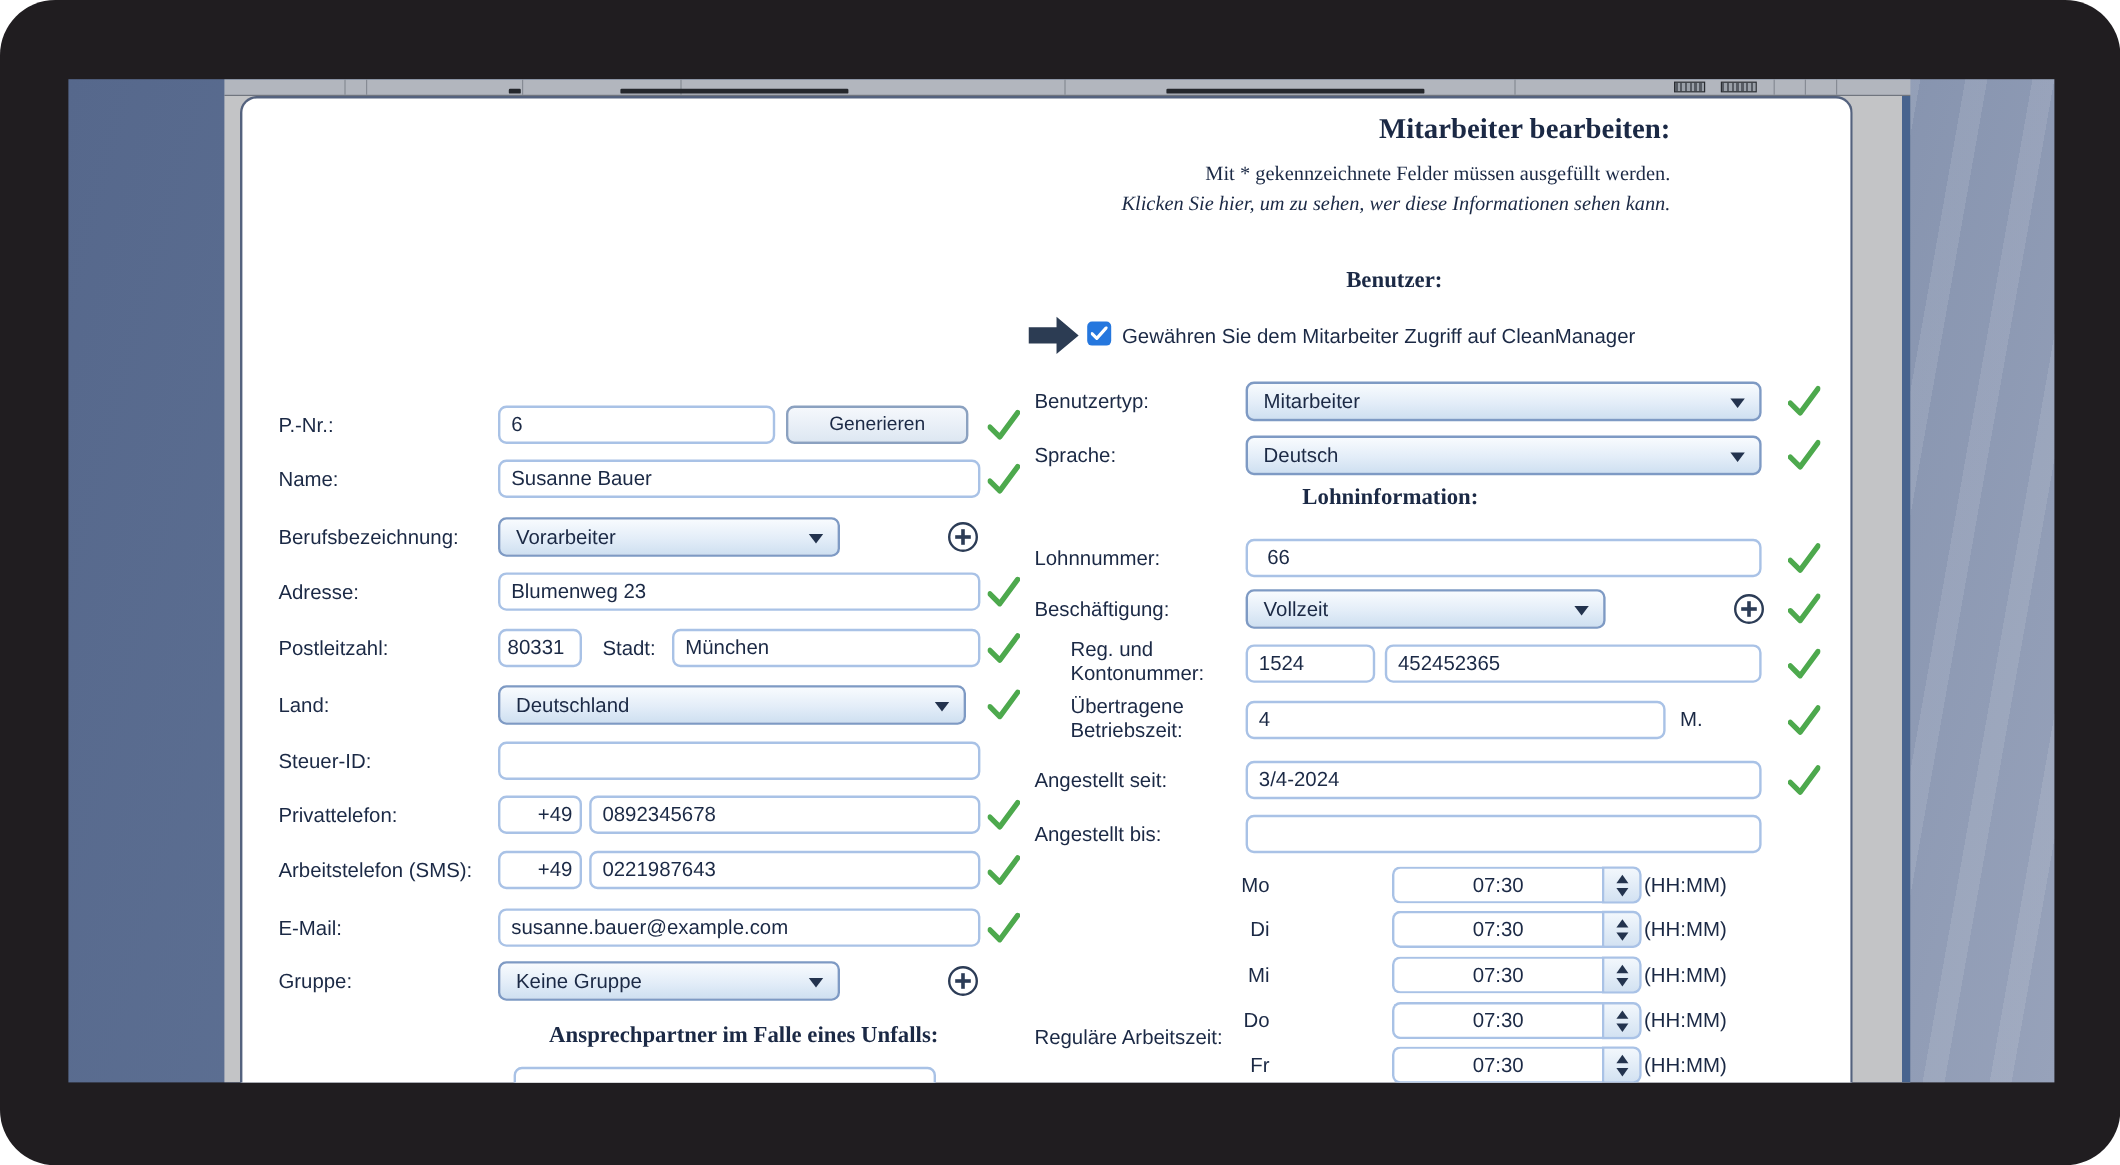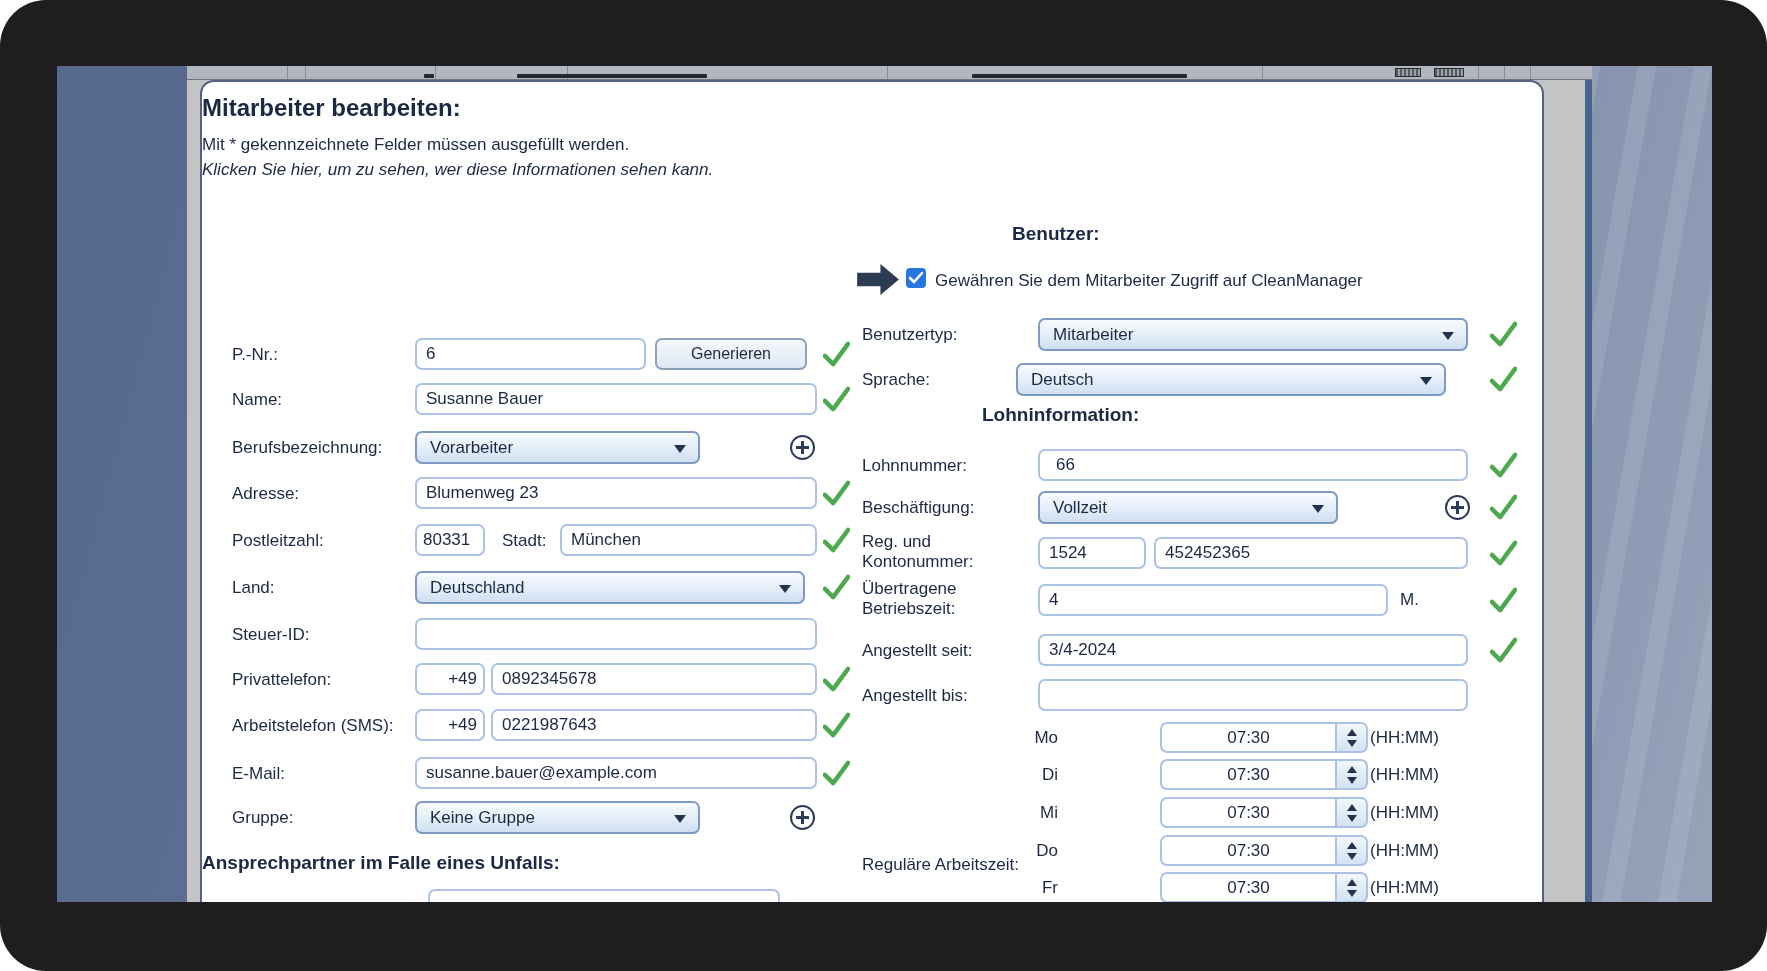--- a/index.html
+++ b/index.html
@@ -18,21 +18,21 @@
          background:repeating-linear-gradient(90deg,#565b63 0 2px,#9aa0a8 2px 4px);}
   .page{position:absolute;left:0;top:14px;width:100%;height:calc(100% - 14px);background:#c3c4c6;}
   .vscroll{position:absolute;right:0;top:0;width:7px;height:100%;background:#47638e;}
   .panel{position:absolute;left:13px;top:0;width:1344px;height:900px;background:#ffffff;
          border:2px solid #54627e;border-bottom:none;border-radius:14px 14px 0 0;box-sizing:border-box;}
   .t{position:absolute;color:#1b2945;font-size:17px;line-height:21px;}
   .b{font-weight:bold;}
   .i{font-style:italic;}
   .h1{font-size:24px;line-height:28px;}
   .h2{font-size:19px;line-height:22px;}
-  .ctr{text-align:left;}
+  .ctr{text-align:right;font-family:Liberation Serif, serif;}
   .inp{position:absolute;height:32px;box-sizing:border-box;border:2px solid #a9c2e6;border-radius:7px;
        background:#fff;color:#1b2945;font:17px "Liberation Sans","DejaVu Sans",sans-serif;padding:0 9px;outline:none;}
   .ra{text-align:right;}
   .sel{position:absolute;height:33px;box-sizing:border-box;border:2px solid #7e9ac4;border-radius:7px;
        background:linear-gradient(#f8fbfe,#e3edf8 55%,#cfe0f1);color:#1b2945;font-size:17px;
        display:flex;align-items:center;padding:0 34px 0 13px;}
   .car{position:absolute;right:12px;top:12px;width:0;height:0;border:6px solid transparent;border-top:8px solid #23334e;}
   .btn{position:absolute;height:32px;box-sizing:border-box;border:2px solid #8ba1c0;border-radius:7px;
        background:linear-gradient(#f5f8fc,#dde7f2);color:#1b2945;font-size:16px;
        display:flex;align-items:center;justify-content:center;cursor:pointer;}
@@ -45,21 +45,21 @@
   .arrowicon{position:absolute;}
   .timew{position:absolute;display:flex;height:31px;margin-left:28px;}
   .timew input{flex:1;min-width:0;box-sizing:border-box;border:2px solid #a9c2e6;border-right:none;
        border-radius:7px 0 0 7px;text-align:center;color:#1b2945;background:#fff;outline:none;
        font:17px "Liberation Sans","DejaVu Sans",sans-serif;}
   .spin{width:33px;box-sizing:border-box;border:2px solid #a9c2e6;border-radius:0 7px 7px 0;
        background:linear-gradient(#f2f7fc,#d3e2f2);display:flex;flex-direction:column;
        align-items:center;justify-content:center;gap:4px;cursor:pointer;}
   .spin .up{width:0;height:0;border:5px solid transparent;border-bottom:7px solid #23334e;border-top:none;}
   .spin .dn{width:0;height:0;border:5px solid transparent;border-top:7px solid #23334e;border-bottom:none;}
-  .two{line-height:20px;}
+  .two{line-height:20px;margin-left:30px;}
 </style>
 </head>
 <body>
 
 <div class="stage">
   <div class="bezel"></div>
 
   <div class="screen">
     <div class="streaks"></div>
 
@@ -202,21 +202,21 @@
             <span>Mitarbeiter</span>
             <span class="car"></span>
           </div>
           <div class="chk" style="left:1288px;top:239px">
             <svg viewBox="0 0 28 26" width="27" height="26">
                 <path d="M2 15 L10.5 23.5 L26 2.5" fill="none" stroke-width="4.6" stroke-linecap="round" stroke-linejoin="round" stroke="#4da94d"></path>
               </svg>
           </div>
 
           <div class="t" style="left:660px;top:287px">Sprache:</div>
-          <div class="sel" style="left:814px;top:281px;width:430px">
+          <div class="sel" style="left:836px;top:281px;width:430px">
             <span>Deutsch</span>
             <span class="car"></span>
           </div>
           <div class="chk" style="left:1288px;top:284px">
             <svg viewBox="0 0 28 26" width="27" height="26">
                 <path d="M2 15 L10.5 23.5 L26 2.5" fill="none" stroke-width="4.6" stroke-linecap="round" stroke-linejoin="round" stroke="#4da94d"></path>
               </svg>
           </div>
 
           <div class="t b h2 ctr" style="left:780px;top:322px;width:250px">Lohninformation:</div>

